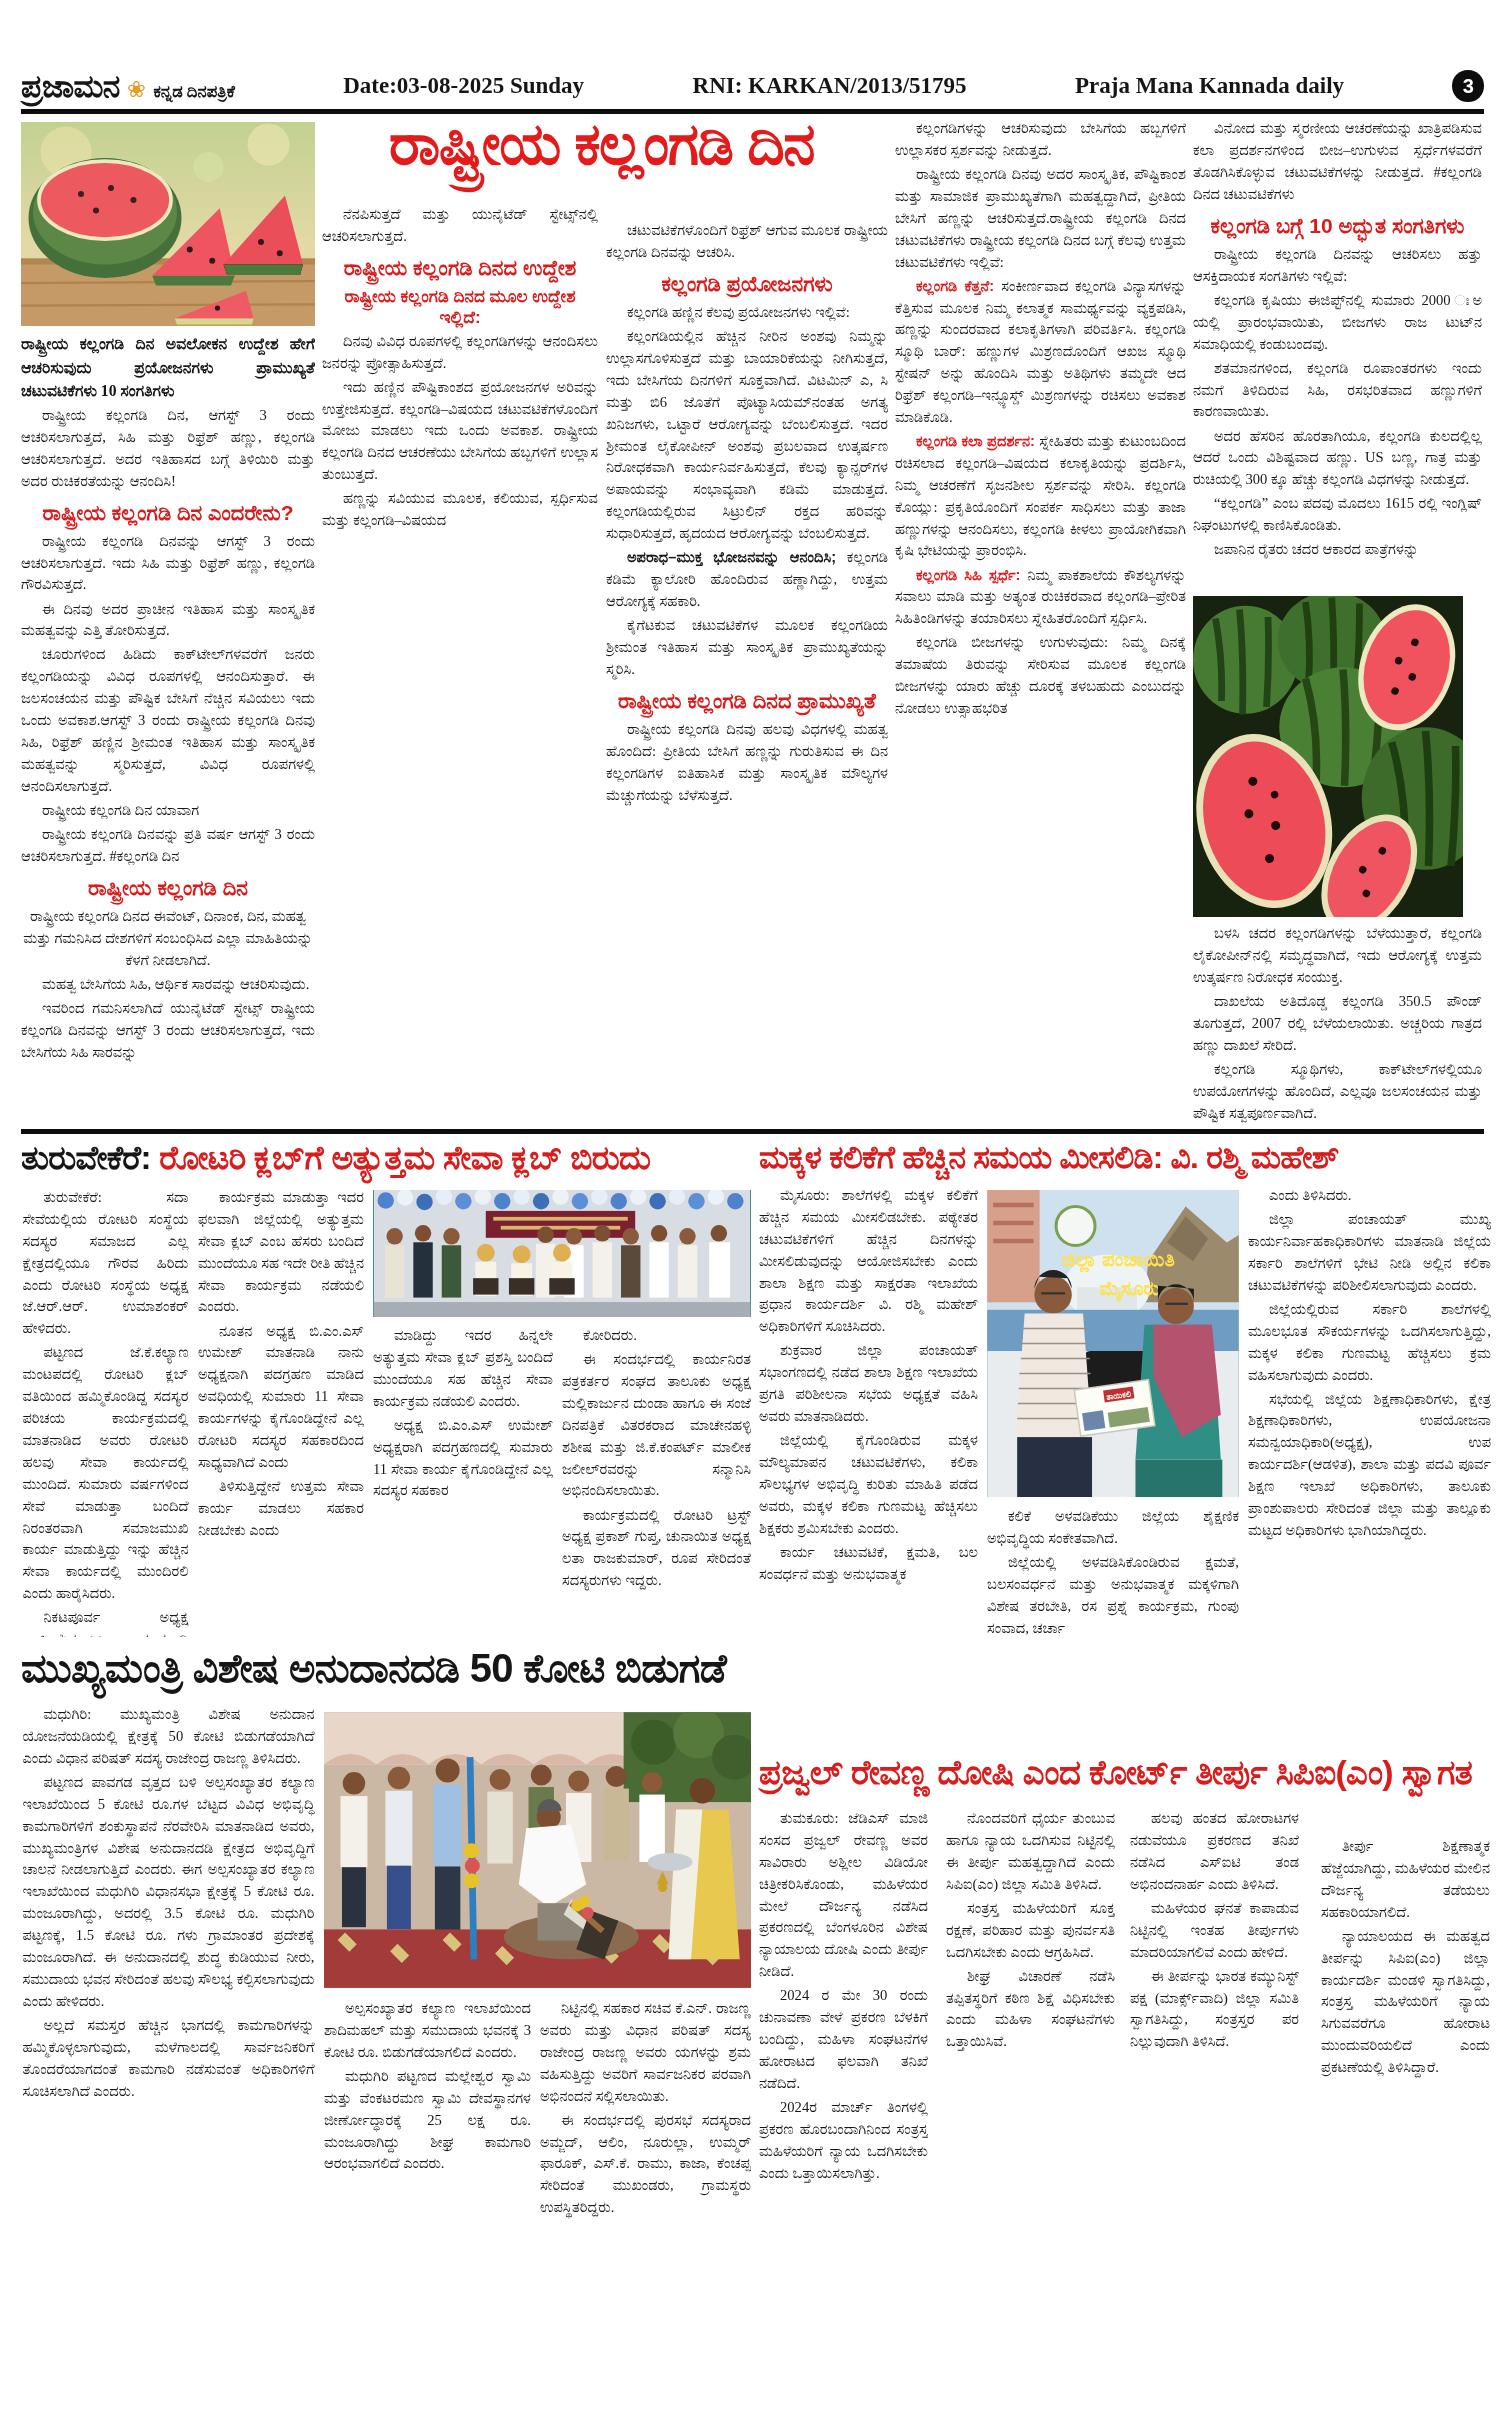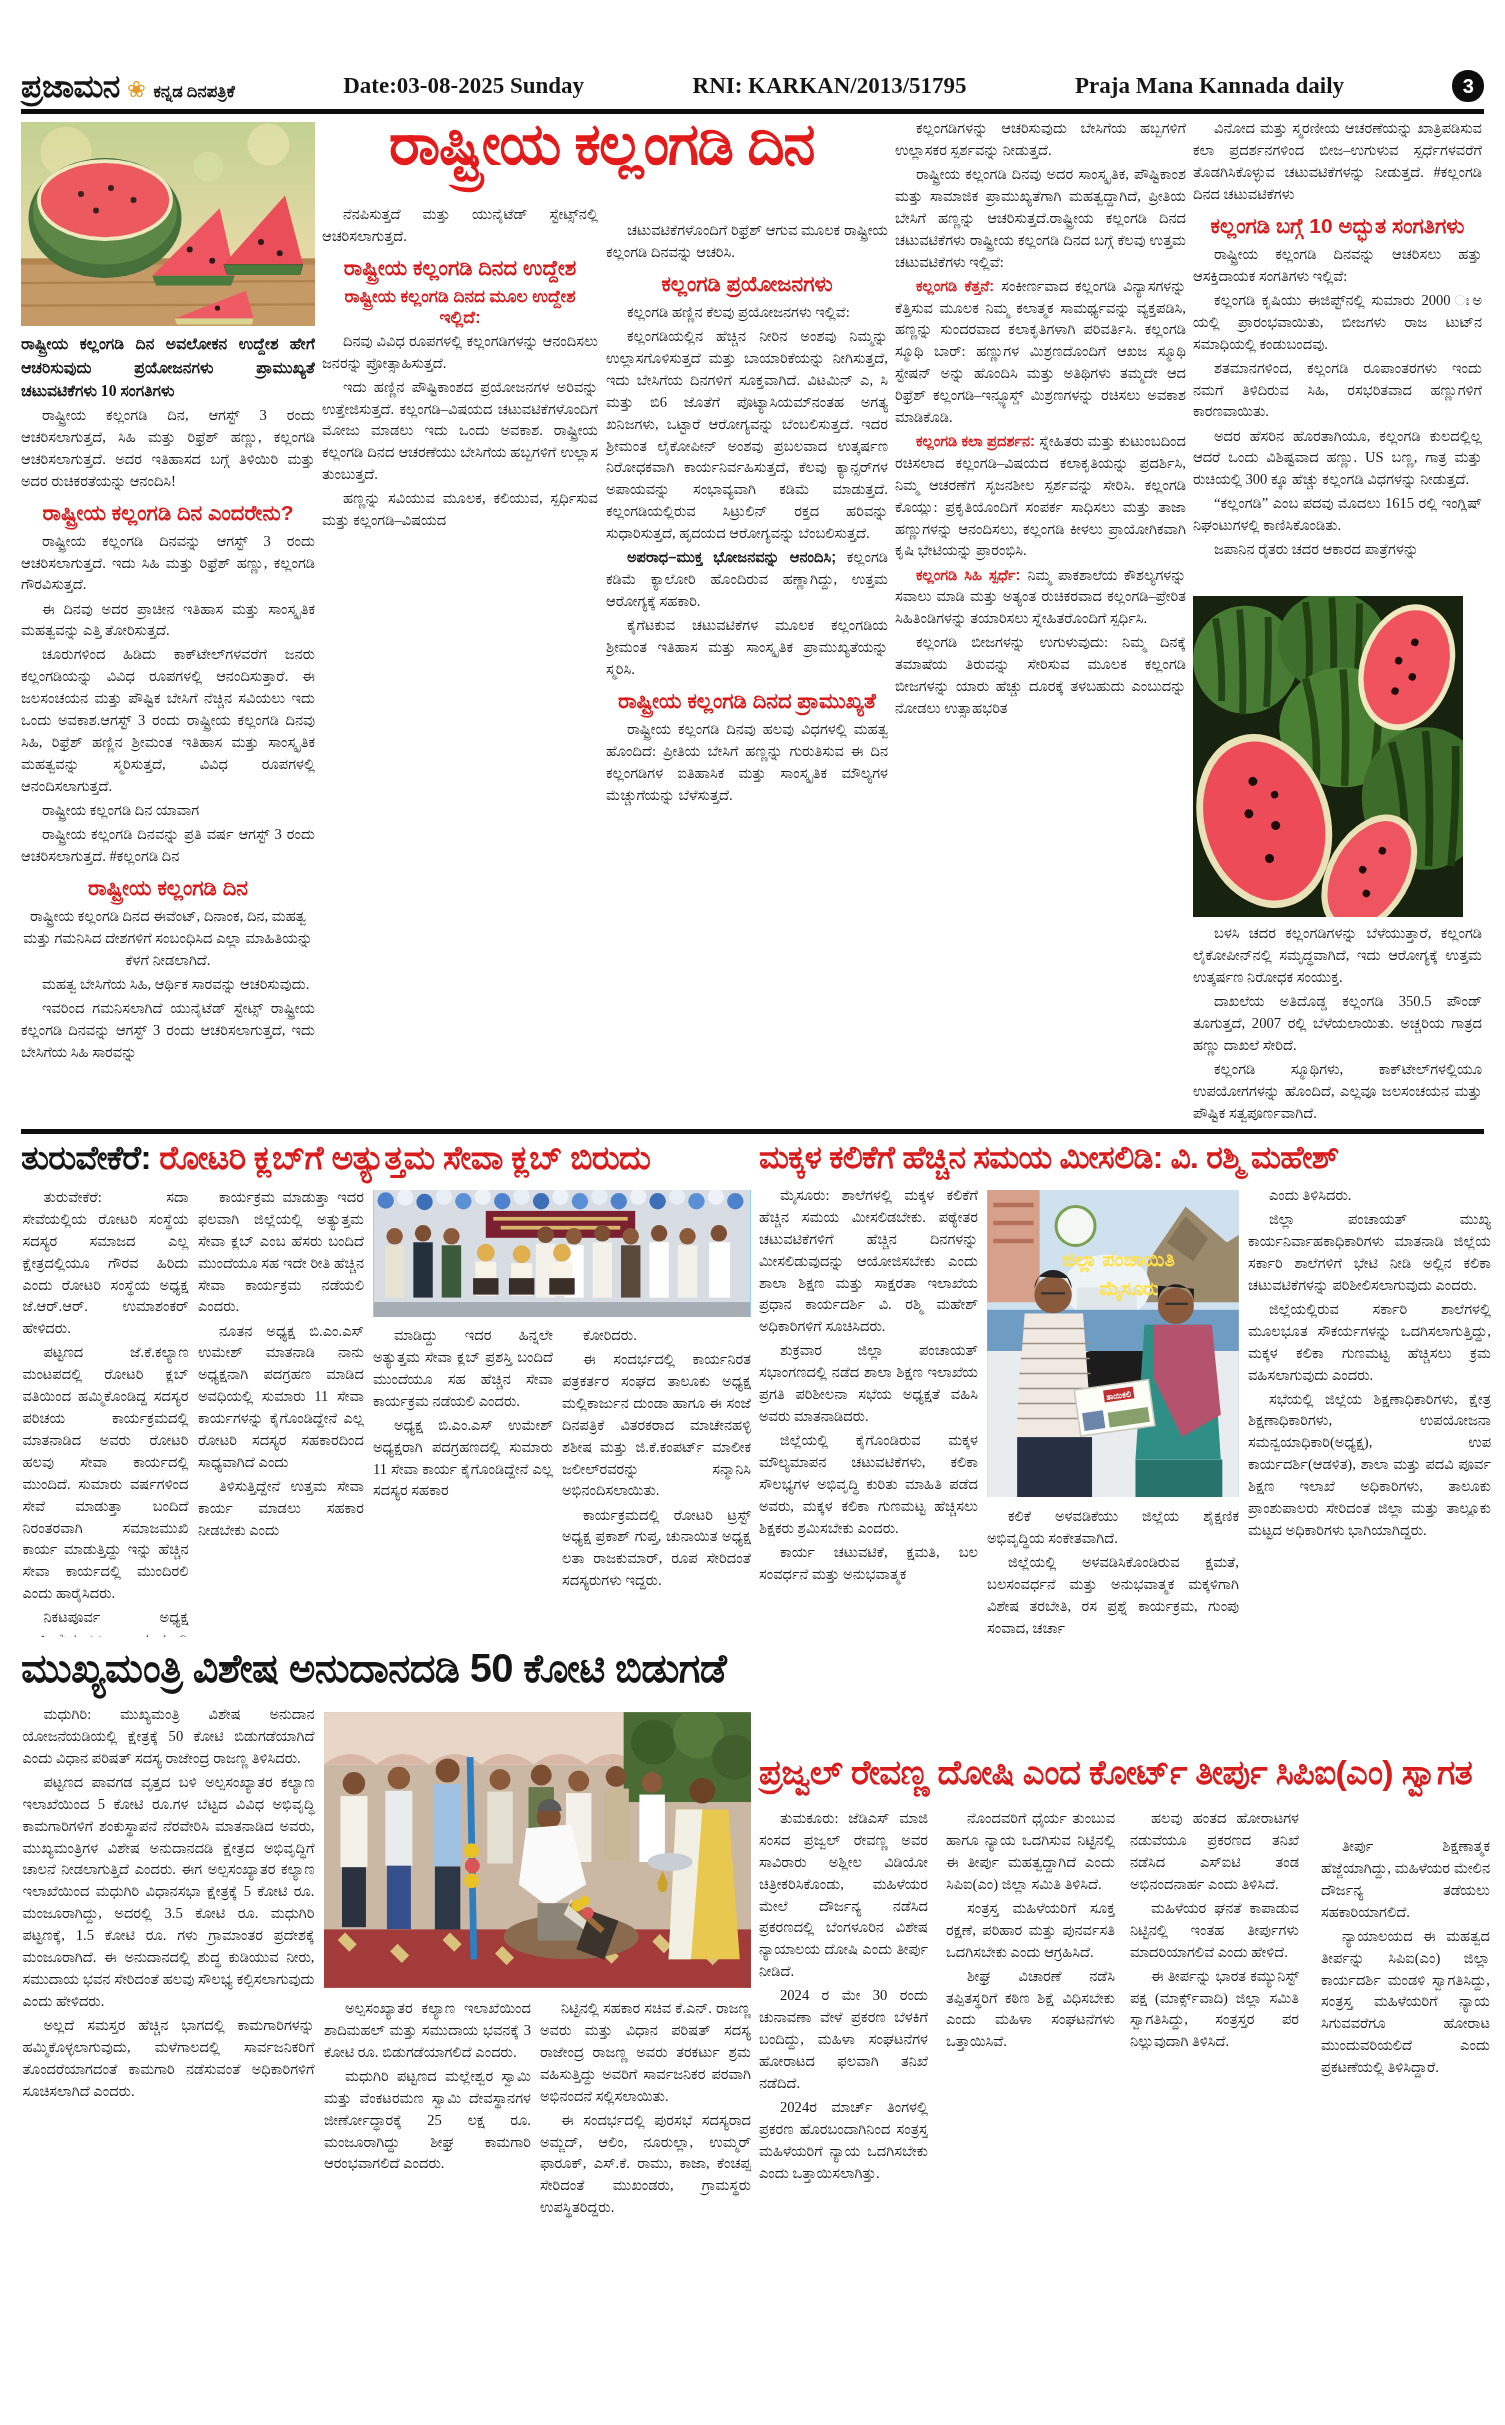--- a/index.html
+++ b/index.html
@@ -49,21 +49,21 @@
     font-family:"Liberation Sans",sans-serif;font-weight:700;letter-spacing:-0.7px;white-space:nowrap;
   }
   #rotary-headline{font-size:33px;color:var(--red);}
   #rotary-headline .pfx{color:var(--ink);}
   #education-headline{font-size:31.5px;color:var(--red);}
   #cm-headline{font-size:40px;color:var(--ink);}
   #court-headline{font-size:34px;color:var(--red);}
   .divider{position:absolute;background:var(--rule);}
   .article{position:absolute;}
   .art-body{position:relative;}
-  .photo{position:absolute;overflow:hidden;background:#7dd3fc;}
+  .photo{position:absolute;overflow:hidden;background:#0f766e;}
   .photo svg{display:block;}
 </style>
 </head>
 <body>
 
 <div id="page">
 
   <div id="masthead">
     <div class="logo-wrap">
       <span class="logo-kn">ಪ್ರಜಾಮನ</span>
@@ -443,21 +443,21 @@
           <ellipse cx="462" cy="200" rx="30" ry="12" fill="#c9ced4"></ellipse>
           <path d="M452 212 l8 18 h-16 z" fill="#c9a227"></path>
           <circle cx="452" cy="234" r="6" fill="#c9a227"></circle>
         </svg>
       </div>
       <div class="col" style="left:303px;top:294px;width:207px;height:403px;">
           <div class="blk p">ಅಲ್ಪಸಂಖ್ಯಾತರ ಕಲ್ಯಾಣ ಇಲಾಖೆಯಿಂದ ಶಾದಿಮಹಲ್ ಮತ್ತು ಸಮುದಾಯ ಭವನಕ್ಕೆ 3 ಕೋಟಿ ರೂ. ಬಿಡುಗಡೆಯಾಗಲಿದೆ ಎಂದರು.</div>
           <div class="blk p">ಮಧುಗಿರಿ ಪಟ್ಟಣದ ಮಲ್ಲೇಶ್ವರ ಸ್ವಾಮಿ ಮತ್ತು ವೆಂಕಟರಮಣ ಸ್ವಾಮಿ ದೇವಸ್ಥಾನಗಳ ಜೀರ್ಣೋದ್ಧಾರಕ್ಕೆ 25 ಲಕ್ಷ ರೂ. ಮಂಜೂರಾಗಿದ್ದು ಶೀಘ್ರ ಕಾಮಗಾರಿ ಆರಂಭವಾಗಲಿದೆ ಎಂದರು.</div>
         </div>
       <div class="col" style="left:519px;top:294px;width:211px;height:403px;">
-          <div class="blk p">ನಿಟ್ಟಿನಲ್ಲಿ ಸಹಕಾರ ಸಚಿವ ಕೆ.ಎನ್. ರಾಜಣ್ಣ ಅವರು ಮತ್ತು ವಿಧಾನ ಪರಿಷತ್ ಸದಸ್ಯ ರಾಜೇಂದ್ರ ರಾಜಣ್ಣ ಅವರು ತರಕರ್ಟು ಶ್ರಮ ವಹಿಸುತ್ತಿದ್ದು ಅವರಿಗೆ ಸಾರ್ವಜನಿಕರ ಪರವಾಗಿ ಅಭಿನಂದನೆ ಸಲ್ಲಿಸಲಾಯಿತು.</div>
+          <div class="blk p">ನಿಟ್ಟಿನಲ್ಲಿ ಸಹಕಾರ ಸಚಿವ ಕೆ.ಎನ್. ರಾಜಣ್ಣ ಅವರು ಮತ್ತು ವಿಧಾನ ಪರಿಷತ್ ಸದಸ್ಯ ರಾಜೇಂದ್ರ ರಾಜಣ್ಣ ಅವರು ಯಗಳನ್ಟು ಶ್ರಮ ವಹಿಸುತ್ತಿದ್ದು ಅವರಿಗೆ ಸಾರ್ವಜನಿಕರ ಪರವಾಗಿ ಅಭಿನಂದನೆ ಸಲ್ಲಿಸಲಾಯಿತು.</div>
           <div class="blk p">ಈ ಸಂದರ್ಭದಲ್ಲಿ ಪುರಸಭೆ ಸದಸ್ಯರಾದ ಅಮ್ಜದ್, ಆಲಿಂ, ನೂರುಲ್ಲಾ, ಉಮ್ಮರ್ ಫಾರೂಕ್, ಎಸ್.ಕೆ. ರಾಮು, ಕಾಜಾ, ಕೆಂಚಪ್ಪ ಸೇರಿದಂತೆ ಮುಖಂಡರು, ಗ್ರಾಮಸ್ಥರು ಉಪಸ್ಥಿತರಿದ್ದರು.</div>
         </div>
     </div>
   </div>
 
   <div class="article" style="left:759px;top:1753px;width:732px;height:660px;">
     <div id="court-headline" class="art-headline">ಪ್ರಜ್ವಲ್ ರೇವಣ್ಣ ದೋಷಿ ಎಂದ ಕೋರ್ಟ್ ತೀರ್ಪು ಸಿಪಿಐ(ಎಂ) ಸ್ವಾಗತ</div>
     <div class="art-body" style="top:15px;height:577px;">
       <div class="col" style="left:0;top:0;width:169px;height:577px;">
           <div class="blk p">ತುಮಕೂರು: ಜೆಡಿಎಸ್ ಮಾಜಿ ಸಂಸದ ಪ್ರಜ್ವಲ್ ರೇವಣ್ಣ ಅವರ ಸಾವಿರಾರು ಅಶ್ಲೀಲ ವಿಡಿಯೋ ಚಿತ್ರೀಕರಿಸಿಕೊಂಡು, ಮಹಿಳೆಯರ ಮೇಲೆ ದೌರ್ಜನ್ಯ ನಡೆಸಿದ ಪ್ರಕರಣದಲ್ಲಿ ಬೆಂಗಳೂರಿನ ವಿಶೇಷ ನ್ಯಾಯಾಲಯ ದೋಷಿ ಎಂದು ತೀರ್ಪು ನೀಡಿದೆ.</div>

